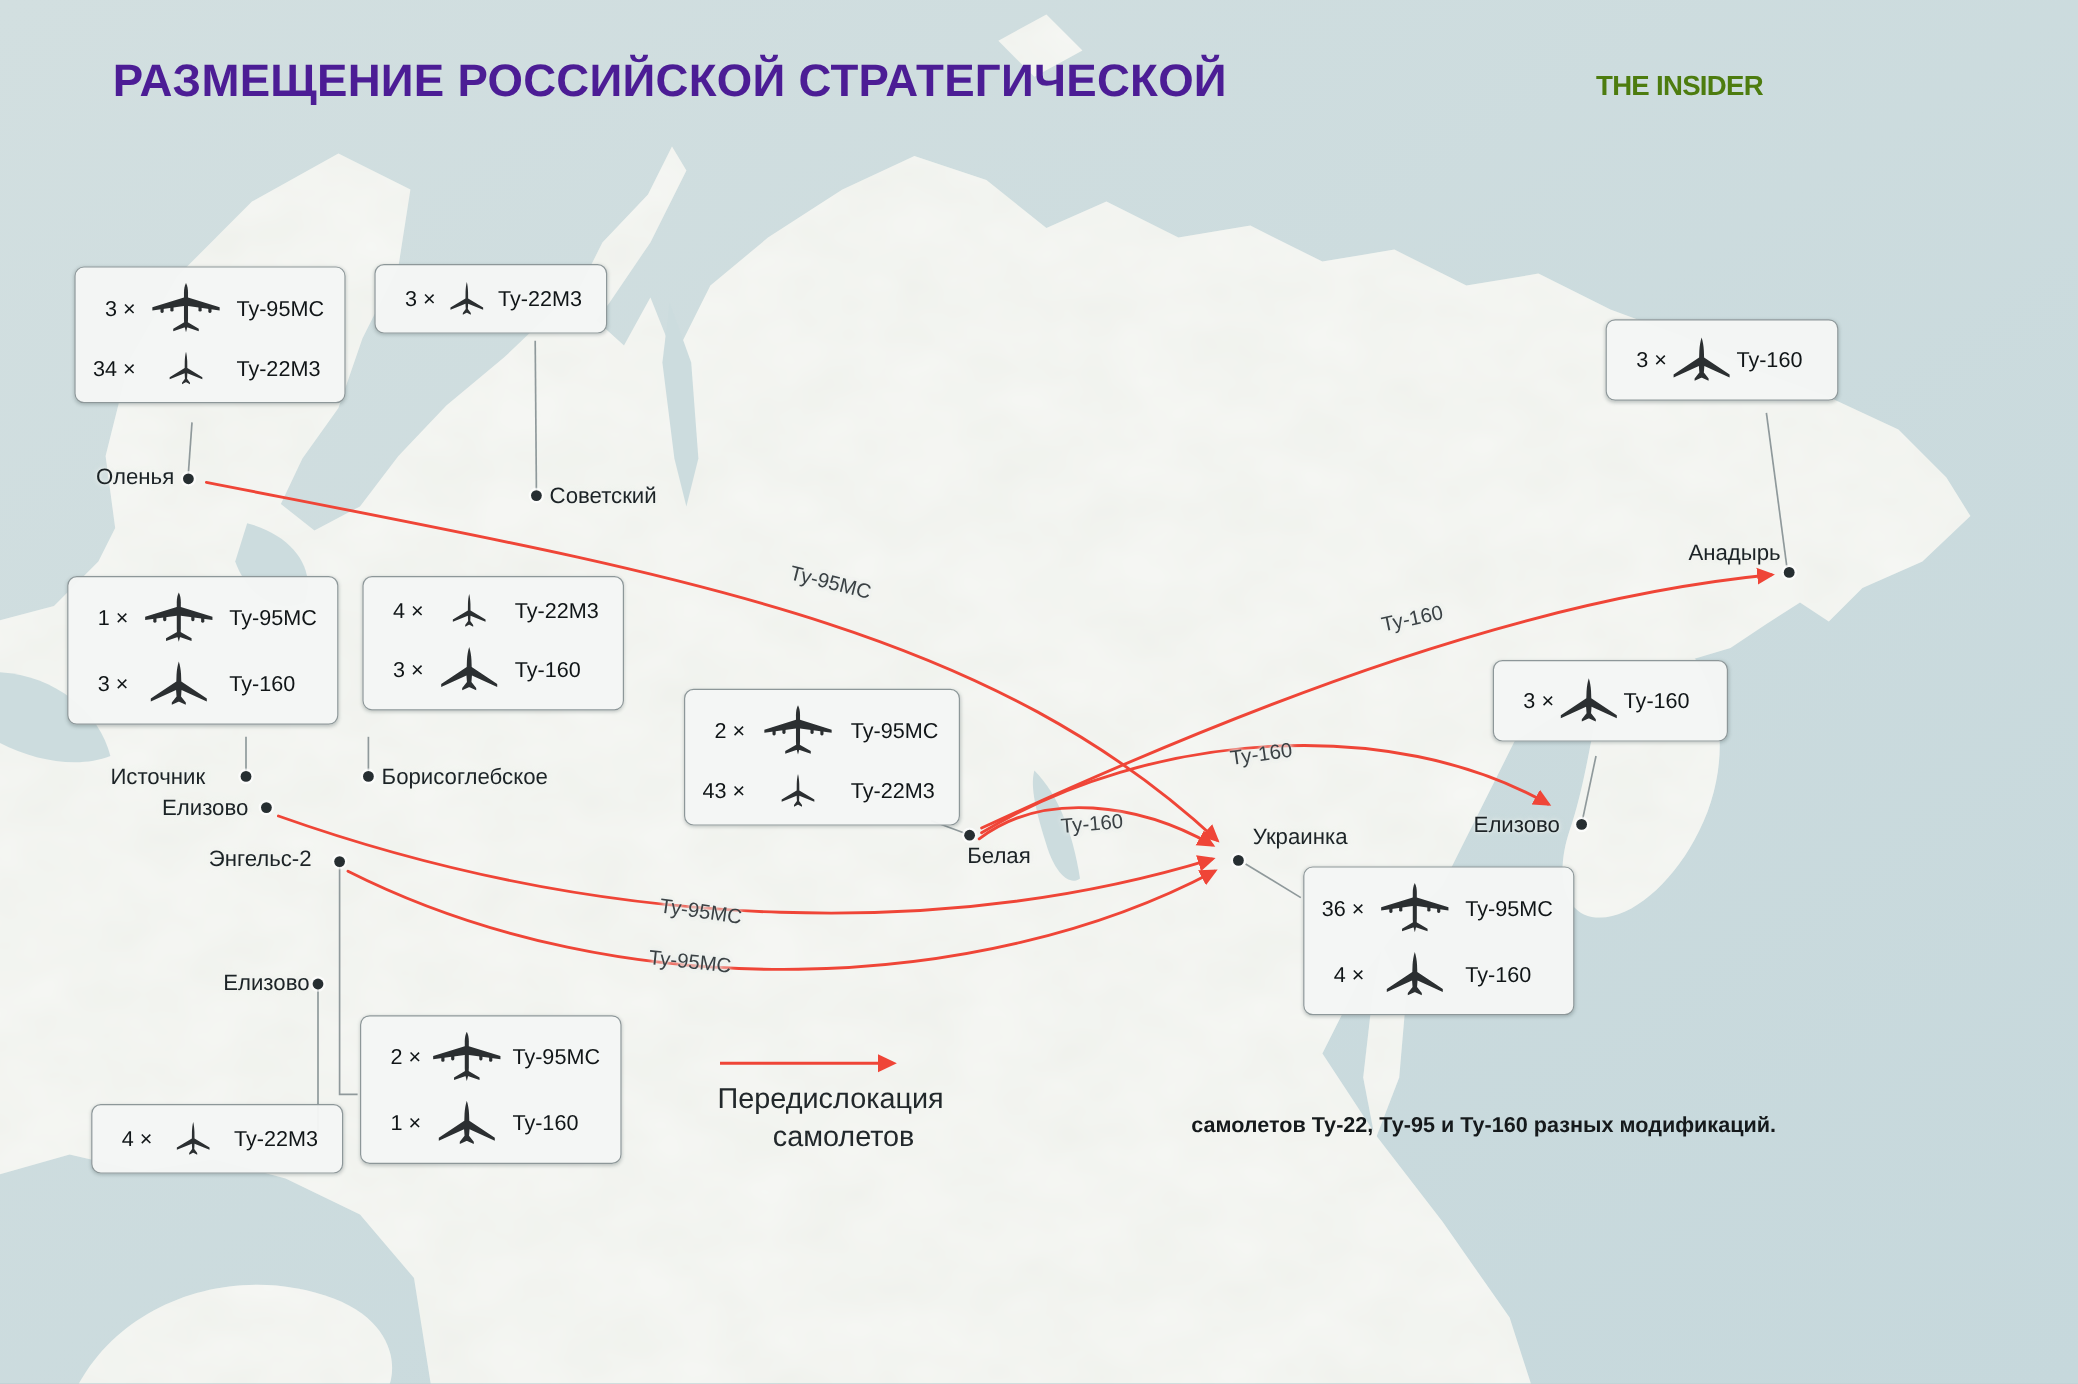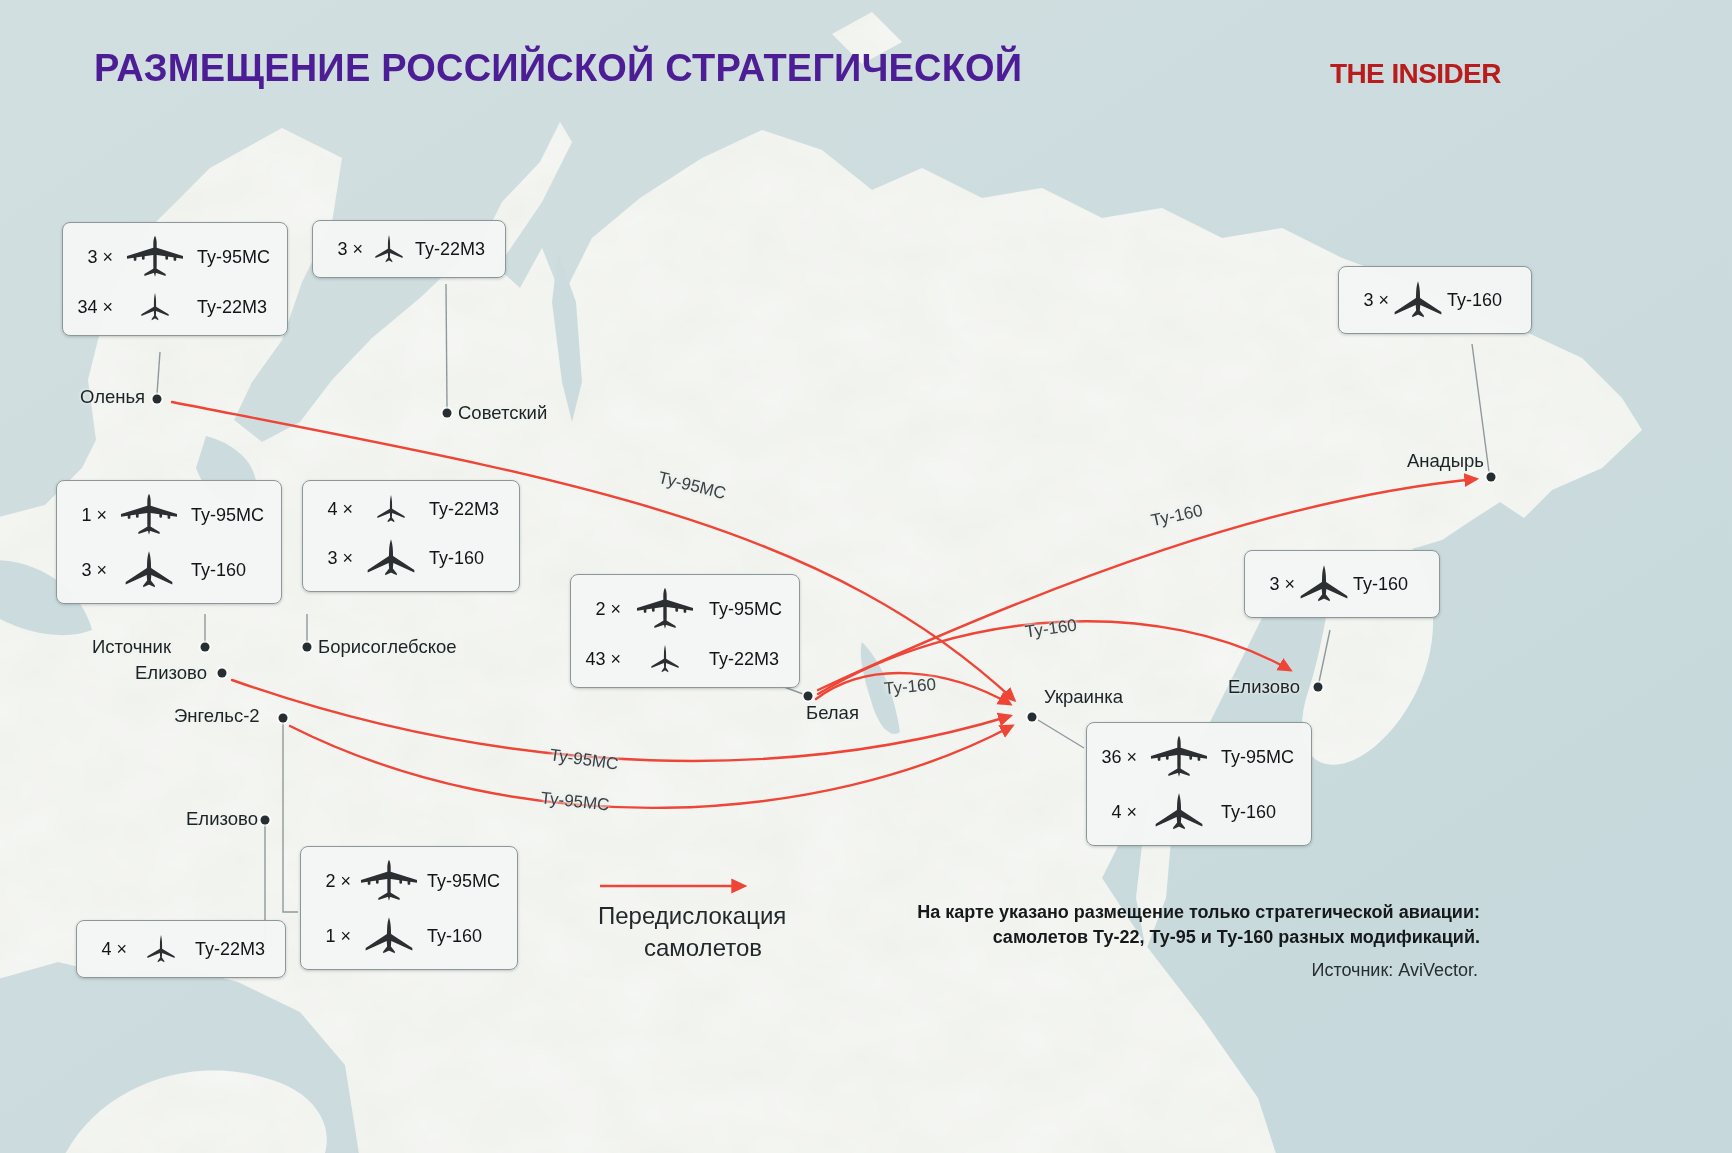--- a/index.html
+++ b/index.html
@@ -6,22 +6,22 @@
   .stage{
     position:relative;width:1732px;height:1153px;overflow:hidden;
     background:#ccdcde;font-family:"Liberation Sans",sans-serif;
   }
   svg.map{position:absolute;left:0;top:0;width:1732px;height:1153px;}
   .title{
     position:absolute;left:94px;top:44px;font-size:38px;font-weight:800;
     color:#4c1d95;line-height:1.3;letter-spacing:.2px;white-space:nowrap;
   }
   .brand{
-    position:absolute;left:1330px;top:58px;font-size:28px;font-weight:800;
-    letter-spacing:-0.6px;color:#b91c1c;white-space:nowrap;
+    position:absolute;left:1330px;top:58px;font-size:23px;font-weight:800;
+    letter-spacing:-0.6px;color:#4d7c0f;white-space:nowrap;
   }
   .city{
     position:absolute;font-size:18.5px;color:#1c2326;white-space:nowrap;
     text-shadow:0 0 3px rgba(240,243,240,.9),0 0 5px rgba(240,243,240,.7);
   }
   .dot{
     position:absolute;width:9px;height:9px;border-radius:50%;
     background:#262e31;transform:translate(-50%,-50%);
     box-shadow:0 0 0 2px rgba(255,255,255,.65);
   }
@@ -351,18 +351,17 @@
 
   <div class="flight-label" style="left:692px;top:486px;transform:translate(-50%,-50%) rotate(14deg)">Ту-95МС</div>
   <div class="flight-label" style="left:1177px;top:516px;transform:translate(-50%,-50%) rotate(-12deg)">Ту-160</div>
   <div class="flight-label" style="left:1051px;top:629px;transform:translate(-50%,-50%) rotate(-8deg)">Ту-160</div>
   <div class="flight-label" style="left:910px;top:687px;transform:translate(-50%,-50%) rotate(-5deg)">Ту-160</div>
   <div class="flight-label" style="left:584px;top:760px;transform:translate(-50%,-50%) rotate(8deg)">Ту-95МС</div>
   <div class="flight-label" style="left:575px;top:802px;transform:translate(-50%,-50%) rotate(6deg)">Ту-95МС</div>
 
   <div class="legend-label">Передислокация самолетов</div>
   <div class="note">
-    <span>На карте указано размещение только стратегической авиации:</span><br>
+    <br>
     <span>самолетов Ту-22, Ту-95 и Ту-160 разных модификаций.</span>
   </div>
-  <div class="source">Источник: AviVector.</div>
 
 </div>
 
 </body></html>

